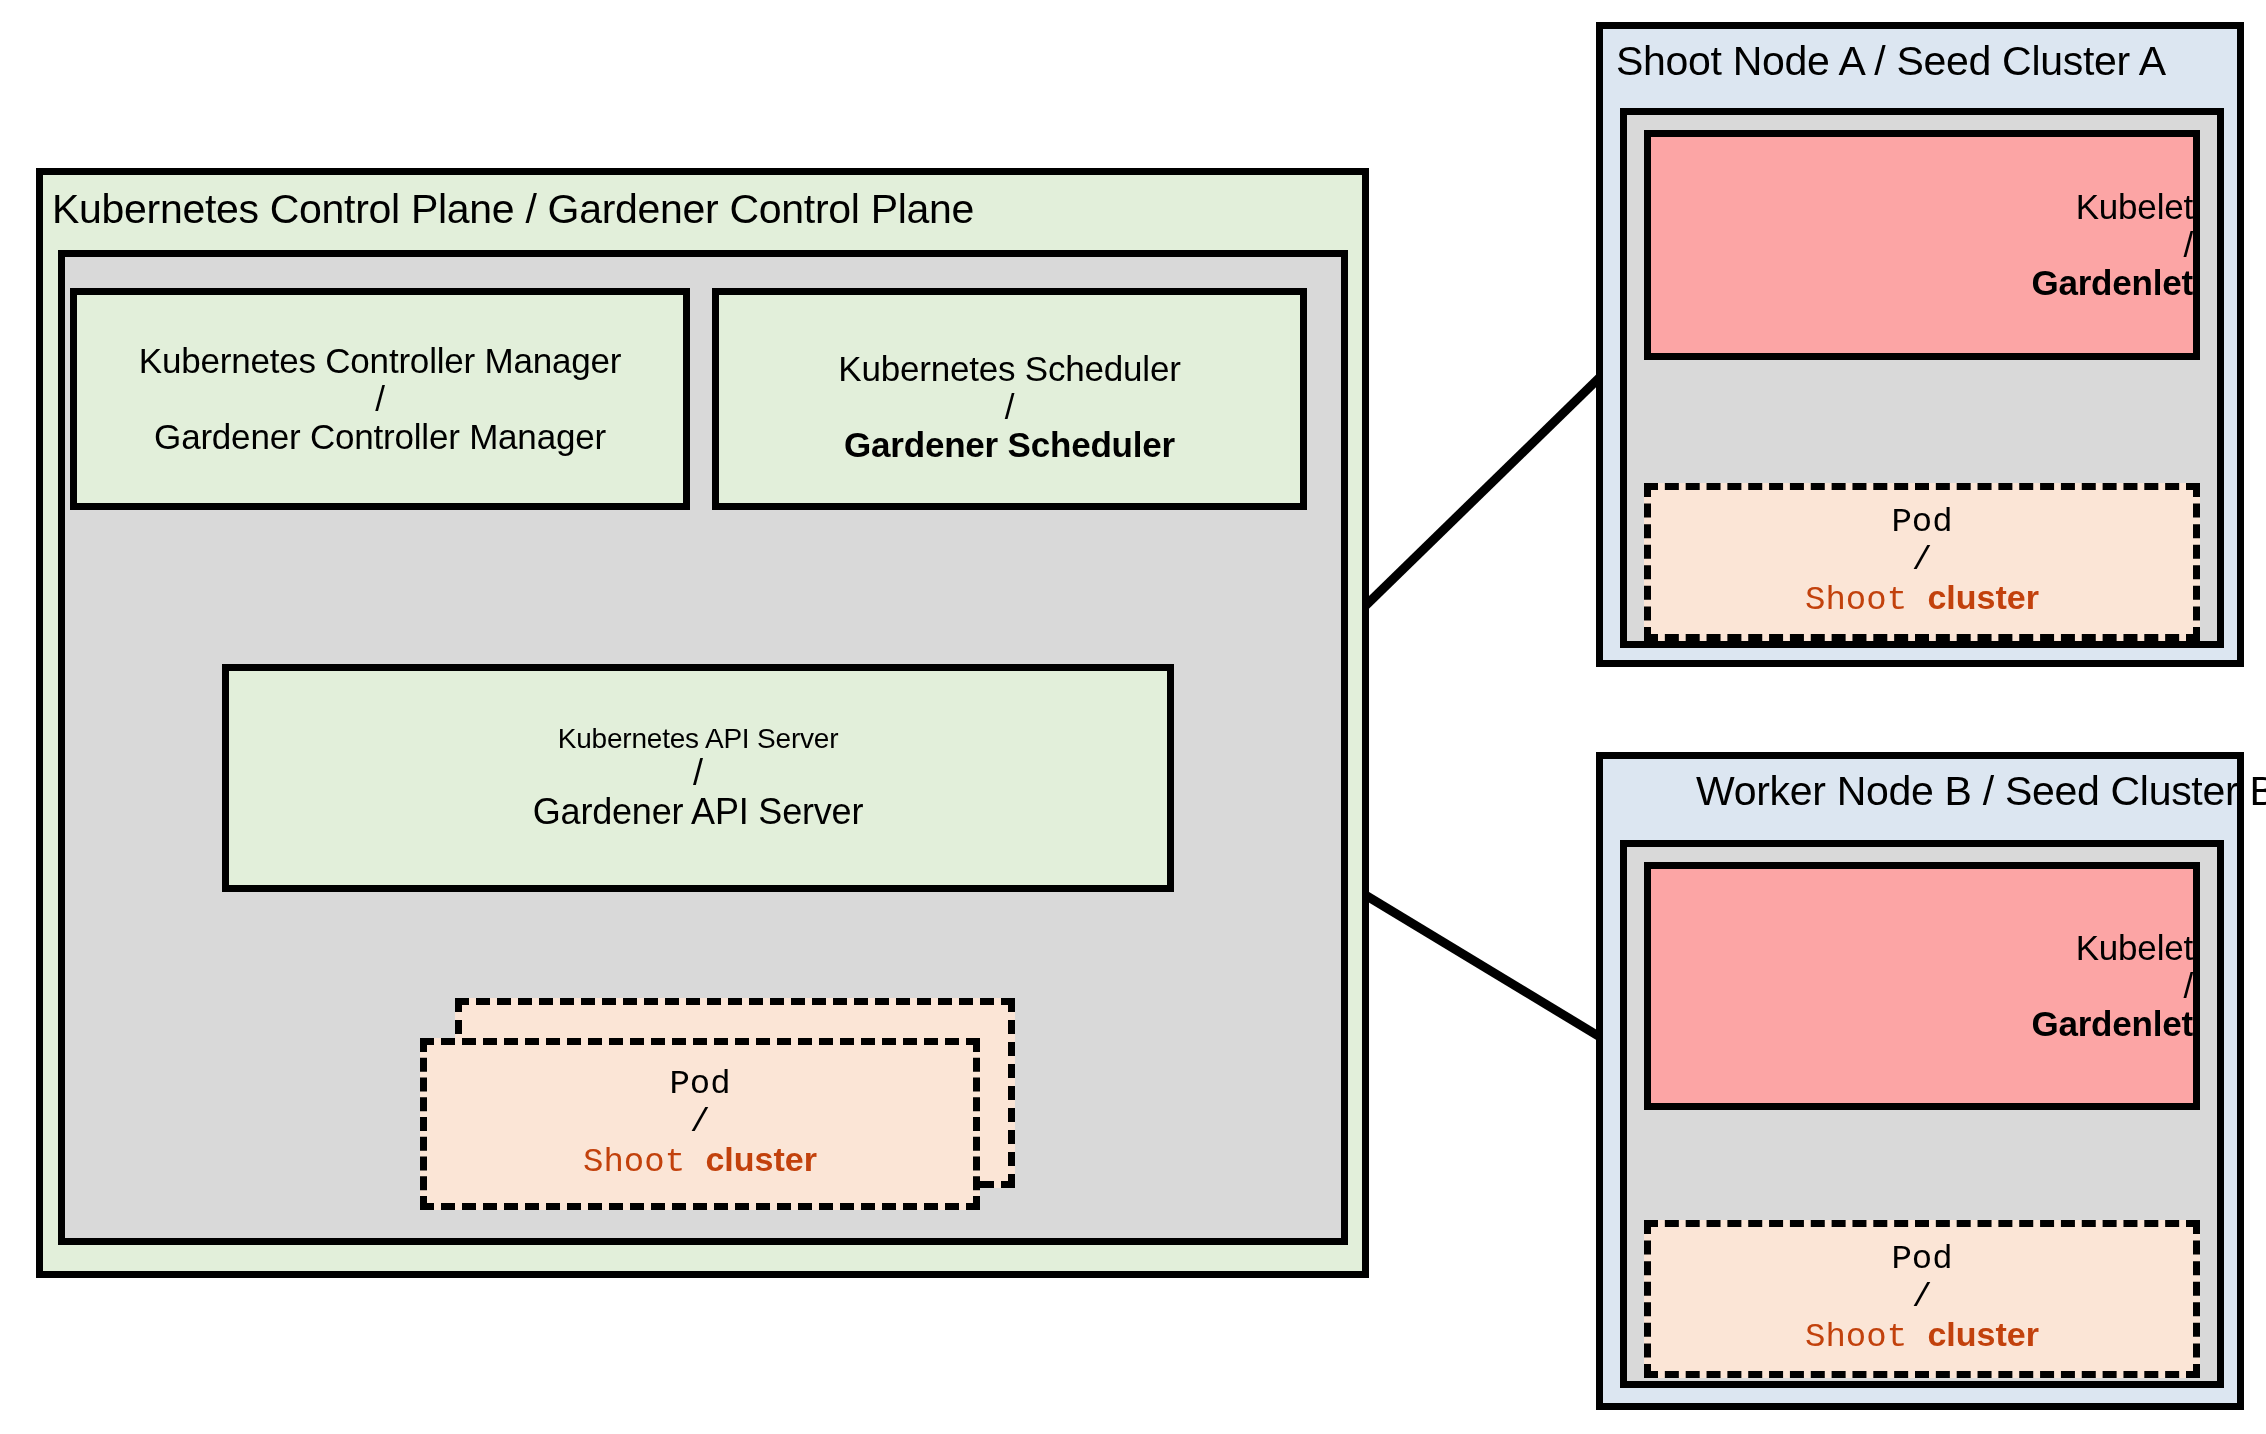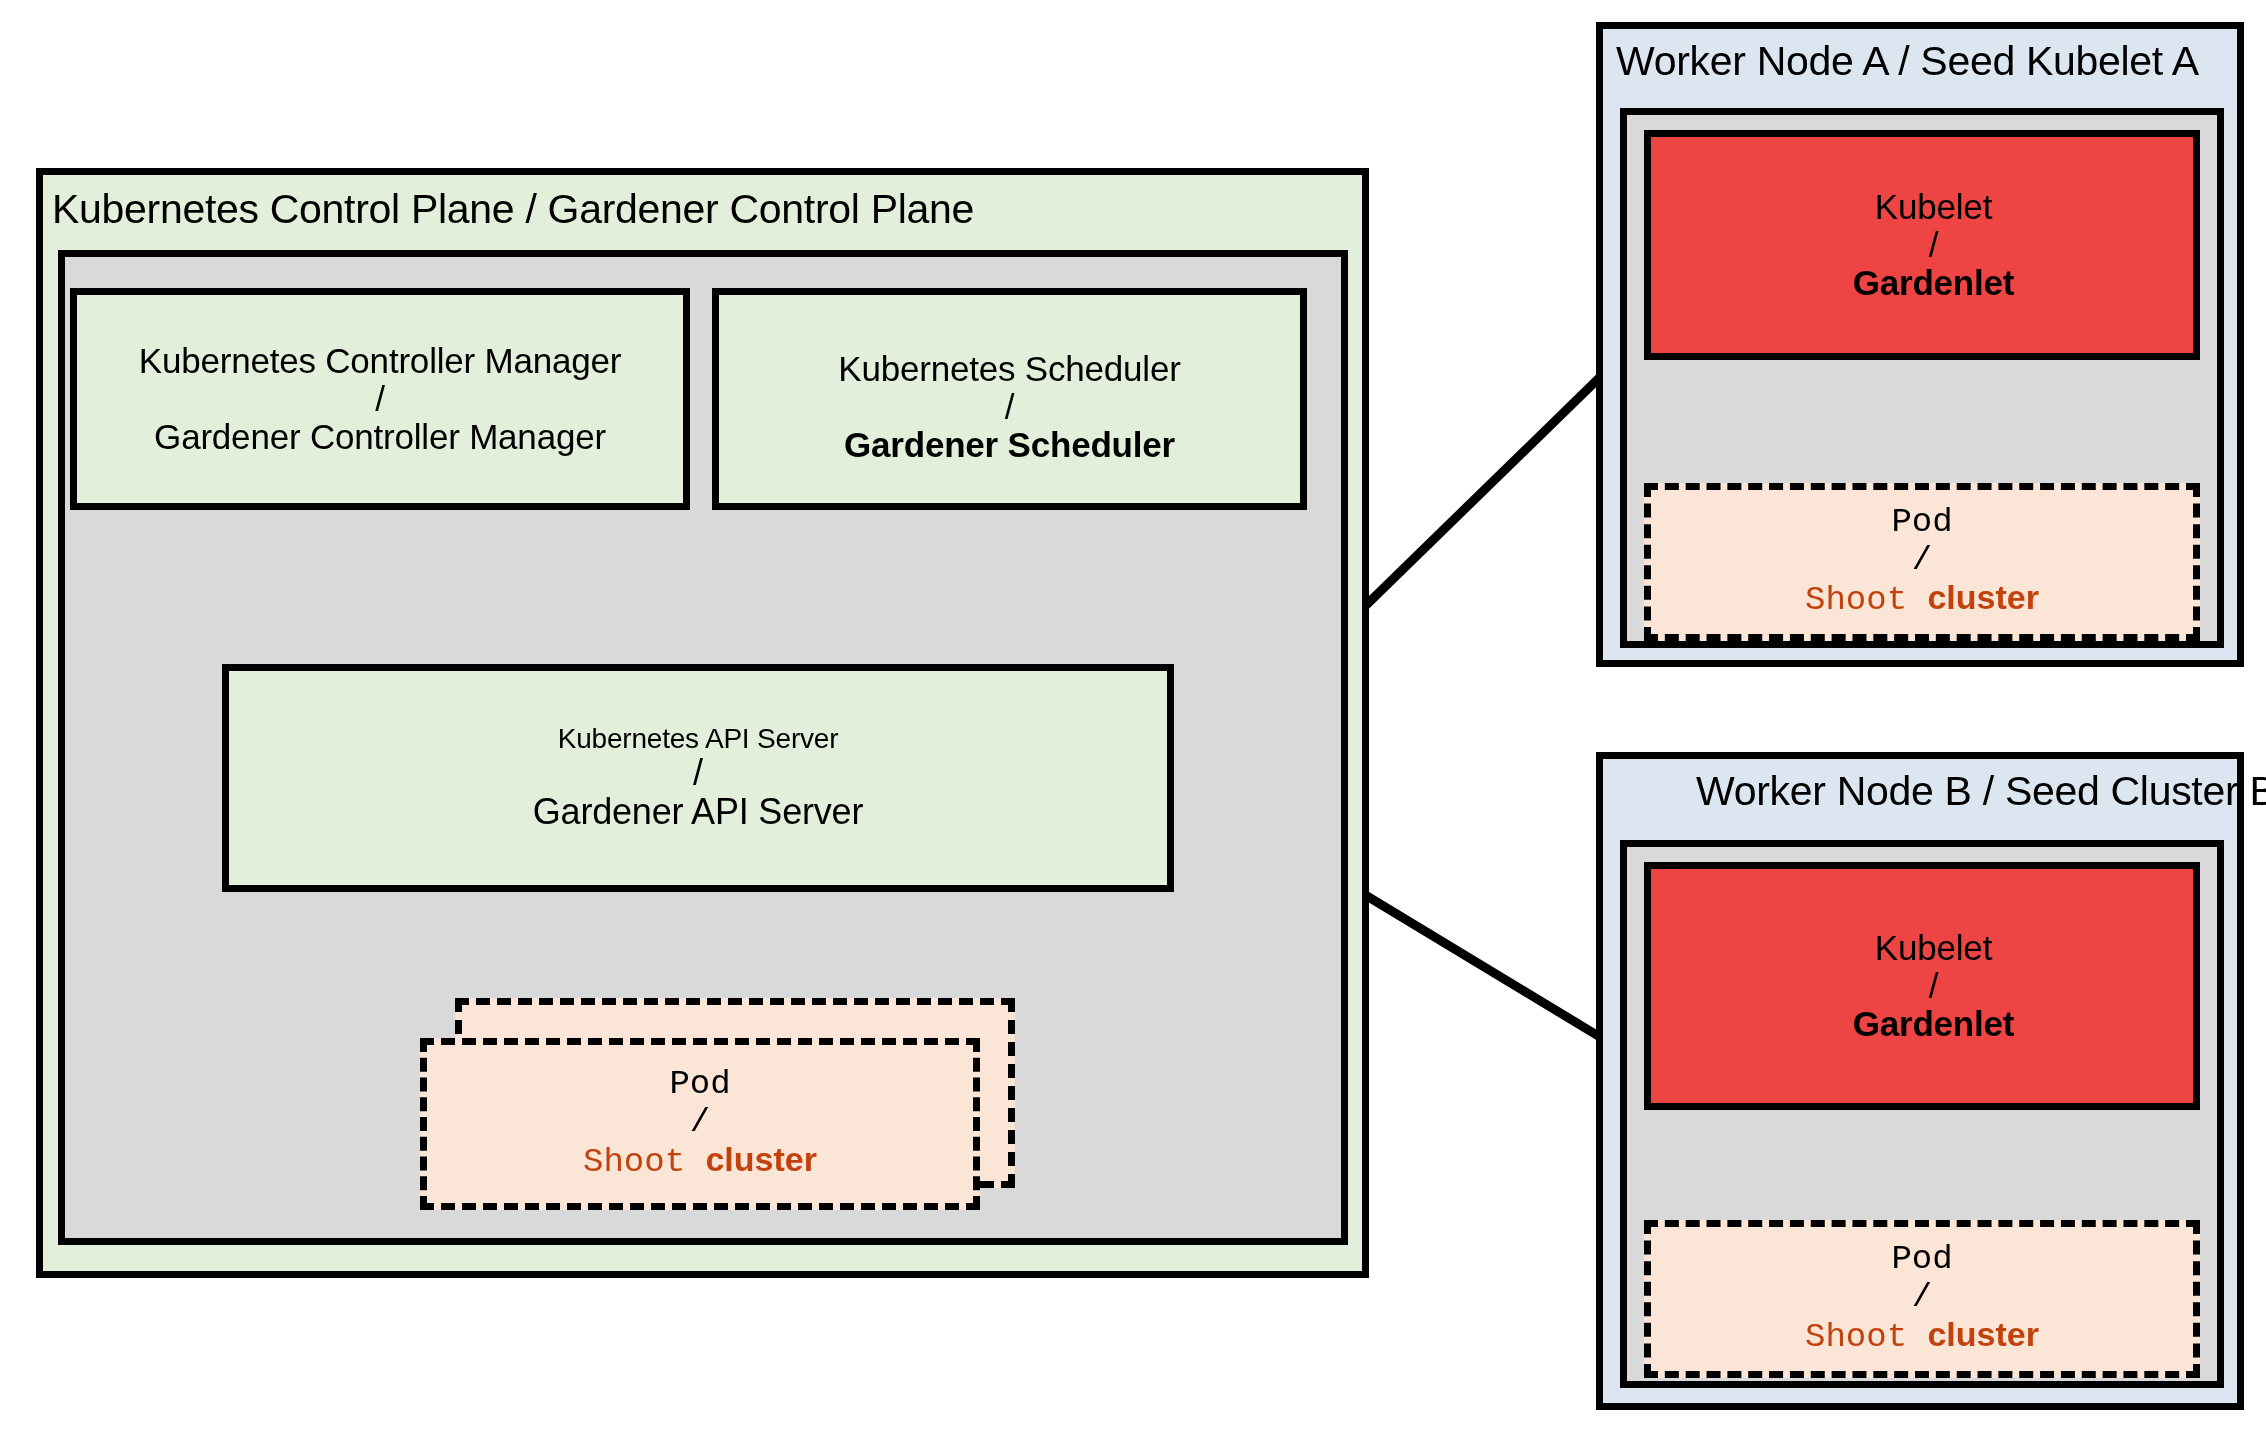--- a/index.html
+++ b/index.html
@@ -58,24 +58,24 @@
     border: 7px solid #000000;
     background: #e2efda;
     display: flex;
     flex-direction: column;
     align-items: center;
     justify-content: center;
   }
   
   .comp-orange {
     border: 7px solid #000000;
-    background: #ef4444;
+    background: #fca5a5;
     display: flex;
     flex-direction: column;
-    align-items: center;
+    align-items: flex-end;
     justify-content: center;
     padding-left: 23px;
   }
   
   .pod-box {
     border: 7px dashed #000000;
     background: #fbe5d6;
     display: flex;
     flex-direction: column;
     align-items: center;
@@ -188,21 +188,21 @@
 
   <div class="box pod-box" style="left:420px; top:1038px; width:560px; height:172px;">
     <div class="mono" style="font-size:34px;">Pod</div>
     <div class="mono" style="font-size:34px;">/</div>
     <div class="mixed" style="font-size:34px;"><span>Shoot </span><b>cluster</b></div>
   </div>
 
   <div class="box grp-node" style="left:1596px; top:22px; width:648px; height:645px;">
   </div>
 
-  <div class="grp-title" style="left:1616px; top:38px; font-size:41px;">Worker Node A / Seed Kubelet A</div>
+  <div class="grp-title" style="left:1616px; top:38px; font-size:41px;">Shoot Node A / Seed Cluster A</div>
 
   <div class="box panel-gray" style="left:1620px; top:108px; width:604px; height:540px;">
   </div>
 
   <div class="box comp-orange" style="left:1644px; top:130px; width:556px; height:230px;">
     <div class="line" style="font-size:35px;">Kubelet</div>
     <div class="line" style="font-size:35px;">/</div>
     <div class="line bold" style="font-size:35px;">Gardenlet</div>
   </div>
 

